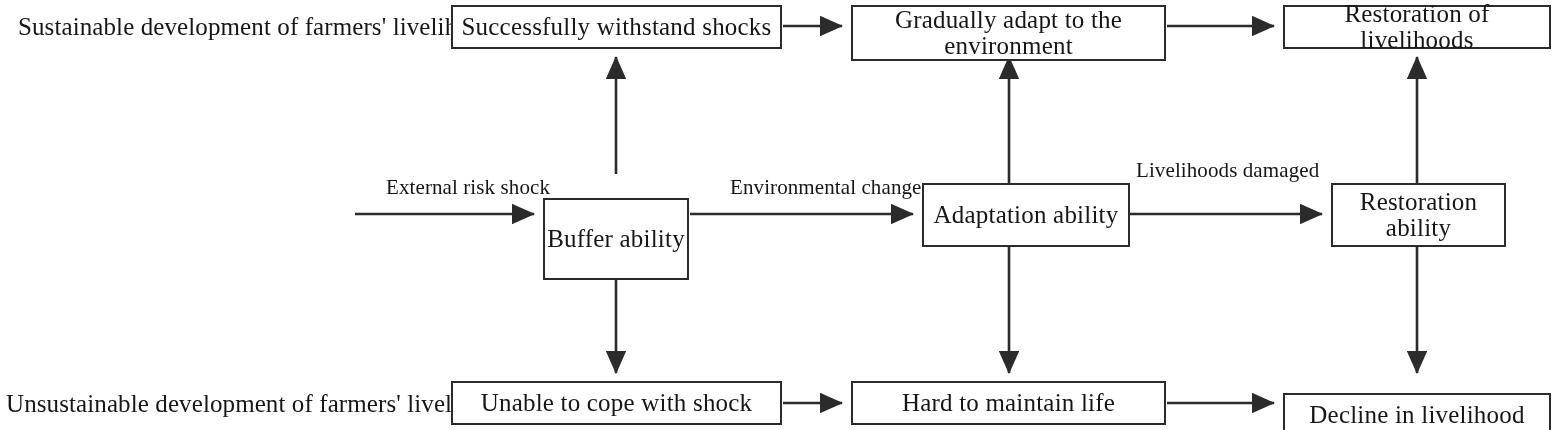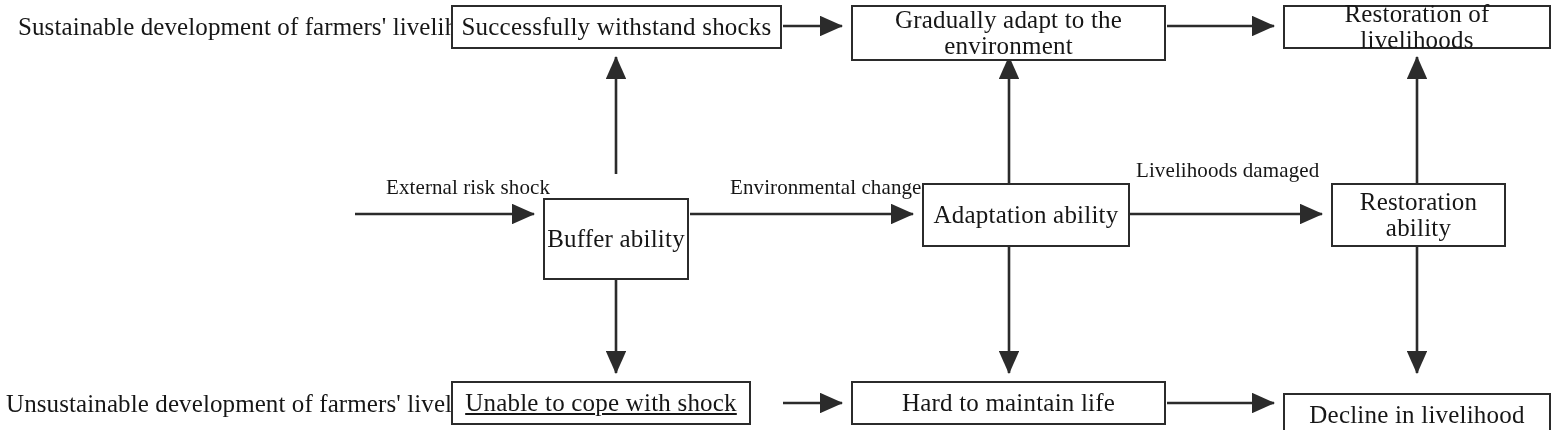--- a/index.html
+++ b/index.html
@@ -126,21 +126,21 @@
 
   <div class="node" style="left:1283px; top:5px; width:268px; height:44px;">Restoration of livelihoods</div>
 
 
   <div class="node" style="left:543px; top:174px; width:146px; height:82px;margin-top:24px;">Buffer ability</div>
 
   <div class="node" style="left:922px; top:183px; width:208px; height:64px;">Adaptation ability</div>
 
   <div class="node" style="left:1331px; top:183px; width:175px; height:64px;">Restoration ability</div>
 
-  <div class="node" style="left:451px; top:381px; width:300px; height:44px;text-decoration:underline;">Unable to cope with shock</div>
+  <div class="node" style="left:451px; top:381px; width:331px; height:44px;">Unable to cope with shock</div>
 
   <div class="node" style="left:851px; top:381px; width:315px; height:44px;">Hard to maintain life</div>
 
   <div class="node" style="left:1283px; top:381px; width:268px; height:44px;margin-top:12px;">Decline in livelihood</div>
 
   <div class="edge-label" style="left:374px; top:175px;">External risk shock</div>
 
   <div class="edge-label" style="left:718px; top:175px;">Environmental change</div>
 
   <div class="edge-label" style="left:1124px; top:158px;">Livelihoods damaged</div>

